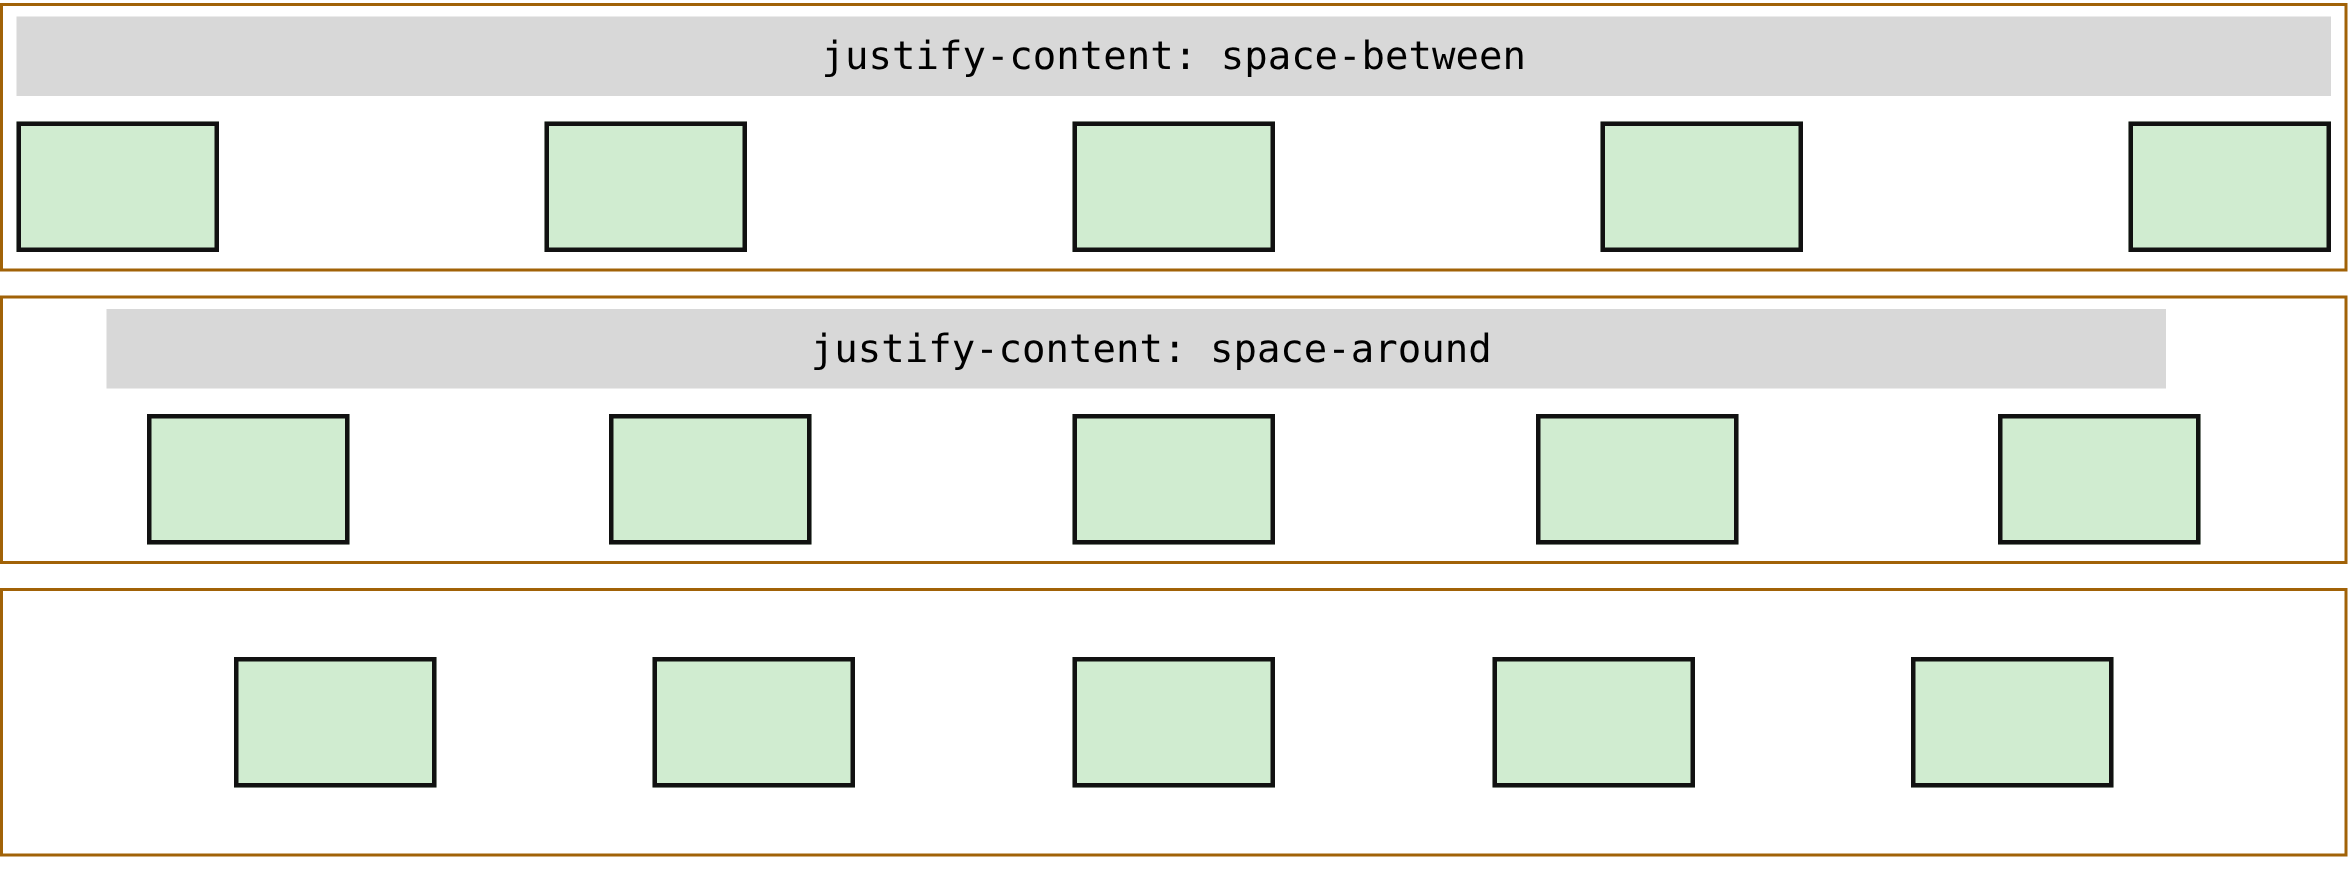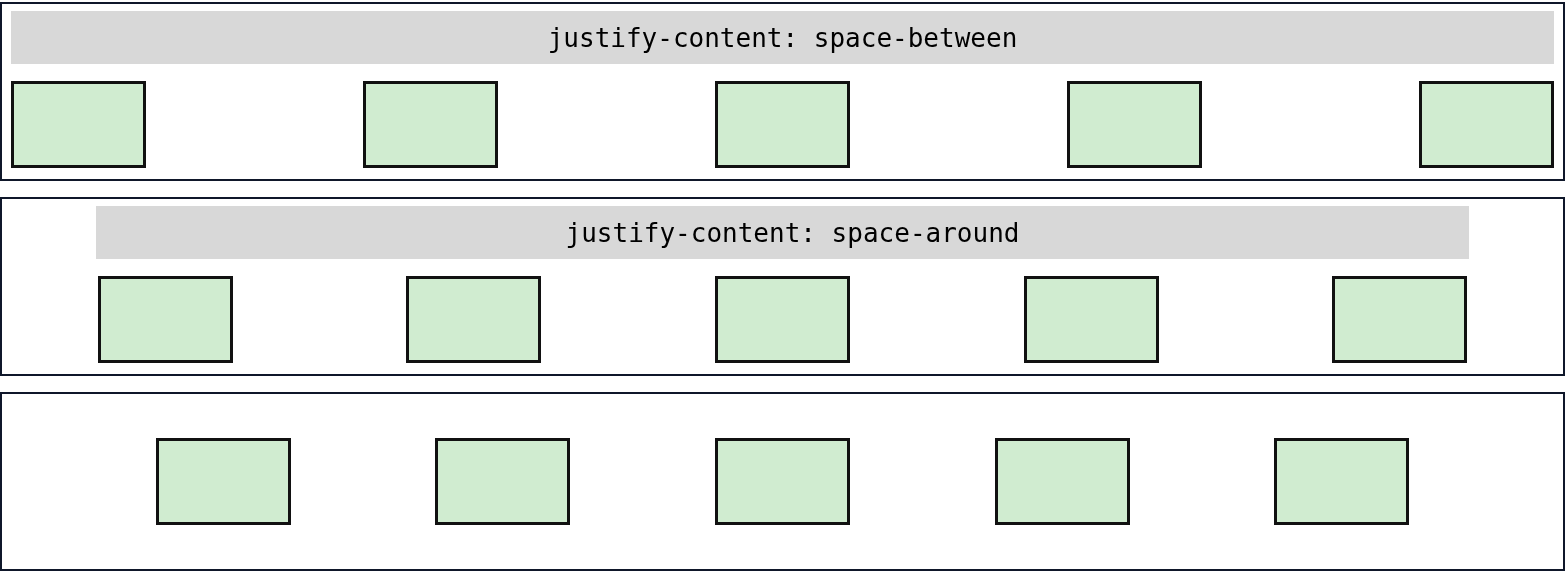--- a/index.html
+++ b/index.html
@@ -20,21 +20,21 @@
     position: relative;
     box-sizing: border-box;
     display: flex;
     flex-direction: column;
     gap: 16px;
     padding: 2px 0 0 0;
   }
 
   .demo-section {
     box-sizing: border-box;
-    border: 2px solid #0f172a;
+    border: 2px solid #a16207;
     background: #ffffff;
     width: 1565px;
     height: 179px;
     flex: 0 0 179px;
     display: flex;
     flex-direction: column;
     overflow: hidden;
   }
 
   
@@ -78,21 +78,21 @@
     box-sizing: border-box;
     width: 135px;
     height: 87px;
     background: #d0ecd0;
     border: 3px solid #111111;
     flex: 0 0 135px;
   }
 
   
   .mode-space-between .caption-bar { width: 100%; margin: 0; }
-  .mode-space-around  .caption-bar { width: calc(100% - 170px); margin: 0 85px; padding-left: 20px; }
+  .mode-space-around  .caption-bar { width: calc(100% - 170px); margin: 0 60px; padding-left: 20px; }
   .mode-space-evenly  .caption-bar { width: calc(100% - 282px); margin: 0 141px; }
 </style>
 </head>
 <body>
 
 <div id="stage">
 
   <div class="demo-section mode-space-between">
     <div class="caption-row">
       <div class="caption-bar">

